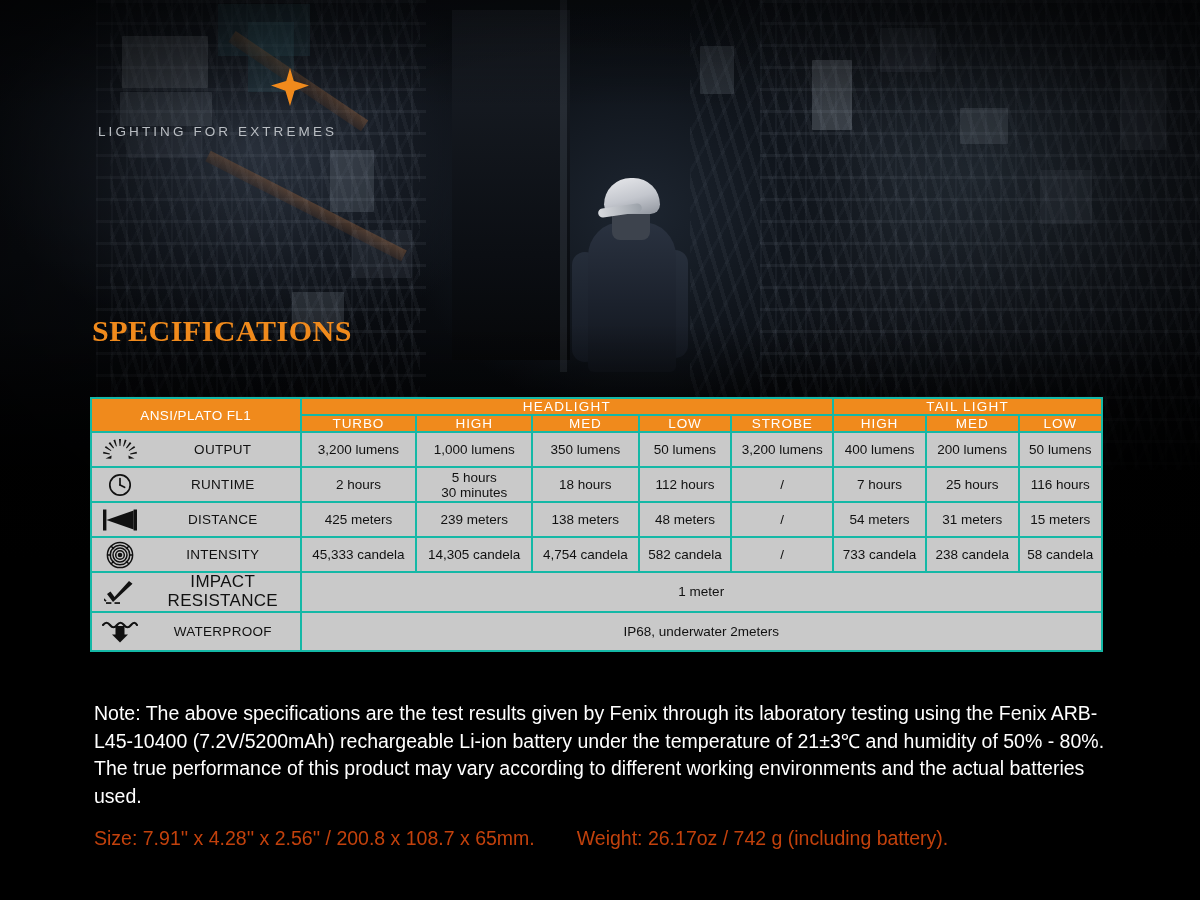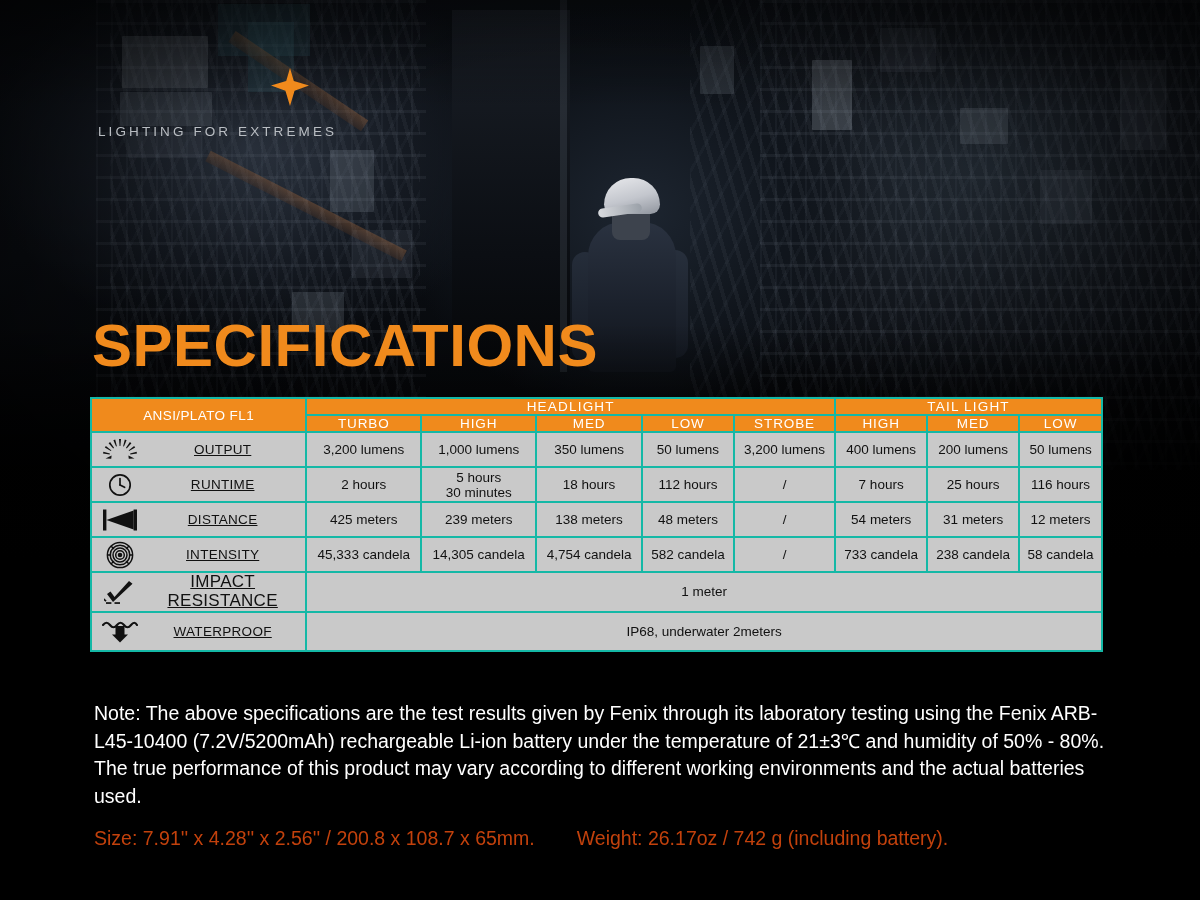--- a/index.html
+++ b/index.html
@@ -101,22 +101,22 @@
   }
   .logo-star {
     position: absolute; left: 175px; top: 6px; width: 38px; height: 38px;
     background: #F08A1C;
     clip-path: polygon(50% 0%, 60% 34%, 100% 46%, 62% 60%, 50% 100%, 38% 60%, 0% 46%, 40% 34%);
   }
 
   
   #spec-title {
     position: absolute; left: 92px; top: 316px;
-    font-family: Liberation Sans, sans-serif;
-    font-size: 60px; font-weight: bold; color: #F08A1C;
+    font-family: Liberation Serif, serif;
+    font-size: 30px; font-weight: bold; color: #F08A1C;
     letter-spacing: 0.5px; line-height: 1;
   }
 
   
   #spec-table {
     position: absolute; left: 90px; top: 397px; width: 1013px;
     border-collapse: separate; border-spacing: 2px;
     background: #14b8a6;
     font-family: "Liberation Sans", sans-serif;
   }
@@ -127,21 +127,21 @@
   .hd { background: #F08A1C !important; color: #fff !important;
         font-weight: bold; font-size: 12.5px; letter-spacing: .9px; }
   .hd-grp { font-size: 12.5px; letter-spacing: 1.2px; margin-left: 48px; }
   .hd-ansi { font-size: 11.5px; letter-spacing: .4px; }
   .rowlabel {
     text-align: left; font-weight: bold; font-size: 13px;
     letter-spacing: .3px; padding-left: 0;
   }
   .rl-wrap { display: flex; align-items: center; height: 100%; }
   .rl-icon { width: 56px; min-width: 56px; display: flex; align-items: center; justify-content: center; }
-  .rl-text { flex: 1; padding-right: 8px; text-decoration: underline; }
+  .rl-text { flex: 1; padding-right: 2px; }
   .two-line { font-size: 17px; line-height: 1.1; }
   .dash { font-size: 14px; }
 
   .r-out td, .r-run td, .r-dis td, .r-int td { height: 33px; }
   .r-imp td { height: 36px; }
   .r-wat td { height: 37px; }
 
   
   #note {
     position: absolute; left: 94px; top: 700px; width: 1020px;
@@ -292,21 +292,21 @@
           <span class="rl-text">DISTANCE</span>
         </div>
       </td>
       <td>425 meters</td>
       <td>239 meters</td>
       <td>138 meters</td>
       <td>48 meters</td>
       <td class="dash">/</td>
       <td>54 meters</td>
       <td>31 meters</td>
-      <td>12 meters</td>
+      <td>15 meters</td>
     </tr>
 
     <tr class="r-int">
       <td class="rowlabel">
         <div class="rl-wrap">
           <span class="rl-icon">
             <svg width="28" height="28" viewBox="0 0 28 28">
               <g fill="none" stroke="#111">
                 <circle cx="14" cy="14" r="12.6" stroke-width="1.5"></circle>
                 <circle cx="14" cy="14" r="9.8" stroke-width="1.5"></circle>

